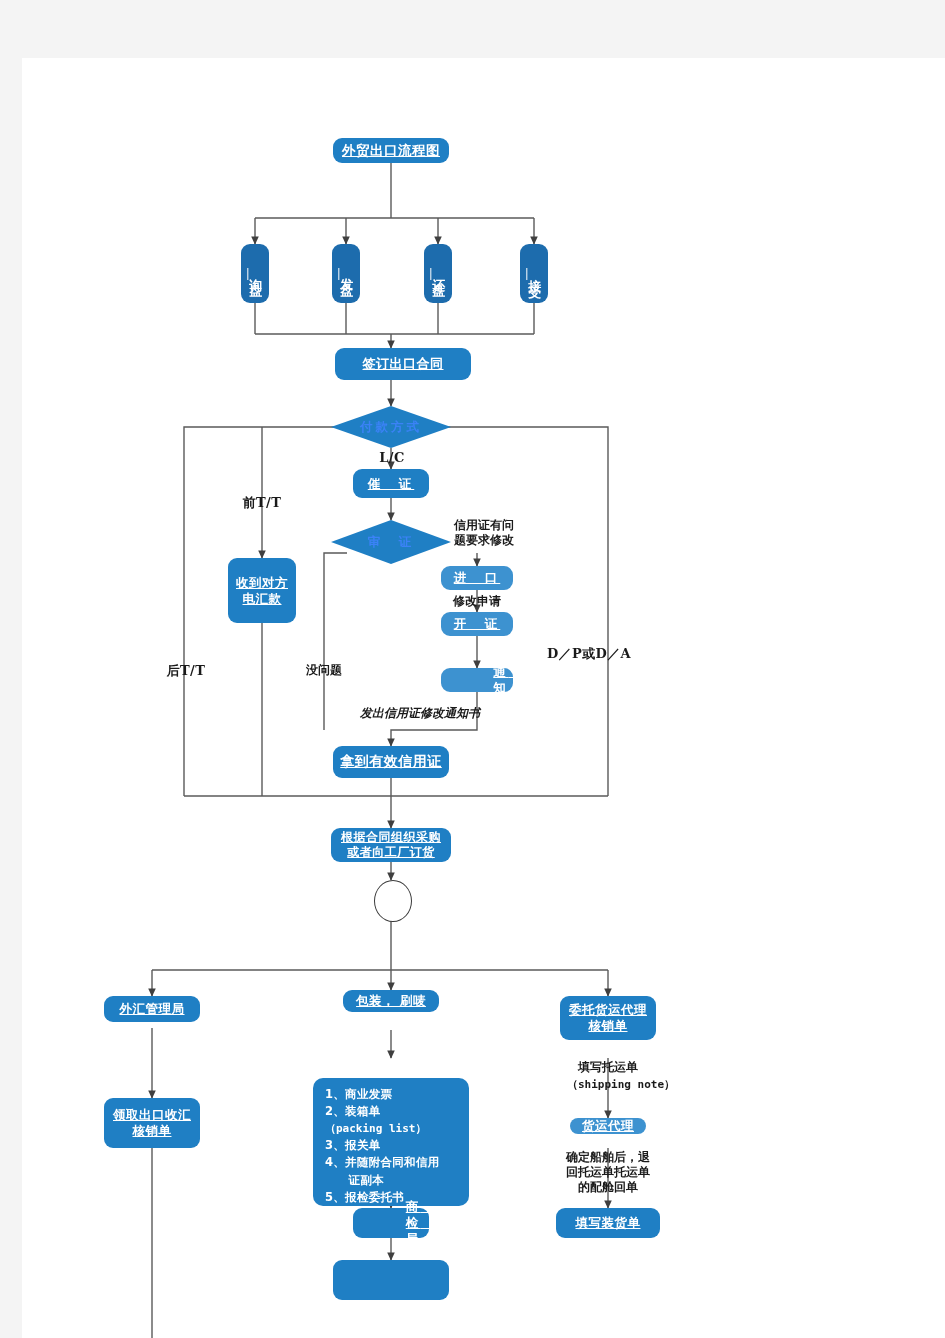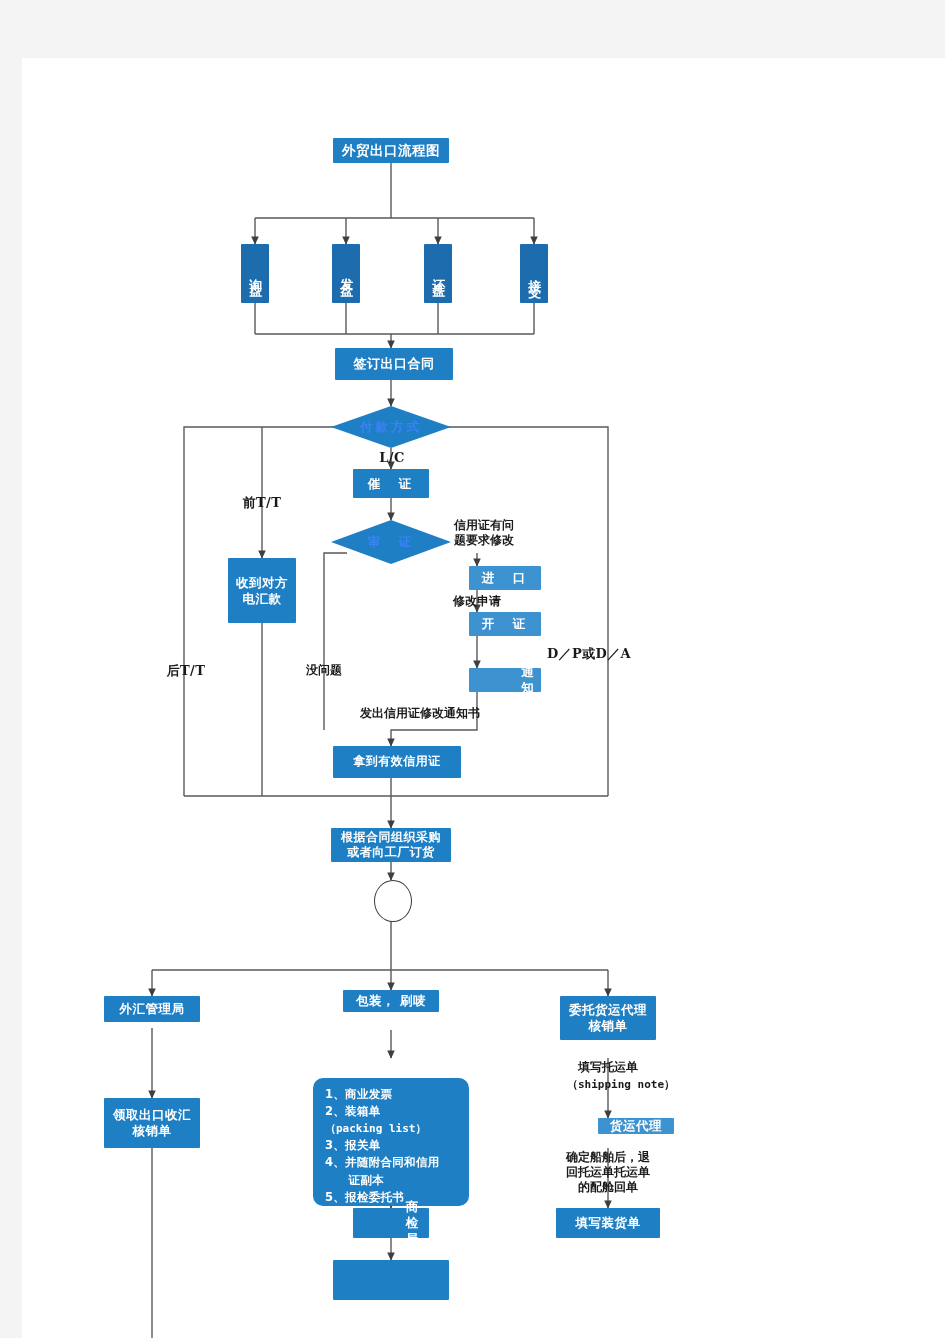--- a/index.html
+++ b/index.html
@@ -7,24 +7,24 @@
   body{width:945px;height:1338px;font-family:"DejaVu Sans","Liberation Sans",sans-serif;}
   #page{position:absolute;left:22px;top:58px;width:923px;height:1280px;background:#ffffff;overflow:hidden;}
   #canvas{position:absolute;left:0;top:0;width:923px;height:1280px;}
   svg.lines{position:absolute;left:0;top:0;width:923px;height:1280px;pointer-events:none;}
 
   .node{position:absolute;box-sizing:border-box;display:flex;align-items:center;
         justify-content:center;text-align:center;color:#ffffff;font-weight:bold;
         line-height:1.28;letter-spacing:.5px;}
 
   
-  .rr{border-radius:1px;}
+  .rr{border-radius:9px;text-decoration:underline;}
   .blue-mid{background:#1f7fc4;}
   .blue-dark{background:#1d6cad;}
-  .blue-light{background:#3d92d0;margin-left:28px;}
+  .blue-light{background:#3d92d0;}
 
   .title-node{font-size:13.5px;}
   .vert{writing-mode:vertical-rl;text-orientation:upright;font-size:13px;letter-spacing:6px;}
   .lbl{position:absolute;color:#1a1a1a;font-weight:bold;font-size:12px;
        line-height:1.25;text-align:center;white-space:pre;}
   .lbl-serif{font-family:"DejaVu Serif","Liberation Serif",serif;font-size:13px;letter-spacing:.4px;}
 
   
   .diamond{position:absolute;display:flex;align-items:center;justify-content:center;}
   .diamond .dshape{position:absolute;left:0;top:0;width:100%;height:100%;
@@ -118,21 +118,21 @@
     <div class="node rr blue-dark" style="left:310px;top:186px;width:28px;height:59px;">
       <span class="vert">发盘</span>
     </div>
     <div class="node rr blue-dark" style="left:402px;top:186px;width:28px;height:59px;">
       <span class="vert">还盘</span>
     </div>
     <div class="node rr blue-dark" style="left:498px;top:186px;width:28px;height:59px;">
       <span class="vert">接受</span>
     </div>
 
-    <div class="node rr blue-mid" style="left:313px;top:290px;width:118px;height:32px;font-size:13px;">签订出口合同</div>
+    <div class="node rr blue-mid" style="left:313px;top:290px;width:136px;height:32px;font-size:13px;">签订出口合同</div>
 
     <div class="diamond" style="left:309px;top:348px;width:120px;height:42px;">
       <div class="dshape"></div>
       <div class="dtext">付款方式</div>
     </div>
 
     <div class="lbl lbl-serif" style="left:208px;top:437px;width:64px;">前T/T</div>
     <div class="lbl lbl-serif" style="left:132px;top:605px;width:64px;">后T/T</div>
     <div class="lbl lbl-serif" style="left:340px;top:392px;width:60px;">L/C</div>
     <div class="lbl lbl-serif" style="left:512px;top:588px;width:110px;">D／P或D／A</div>
@@ -146,26 +146,26 @@
 
     <div class="lbl" style="left:432px;top:460px;width:112px;text-align:left;">信用证有问
 题要求修改</div>
     <div class="lbl" style="left:269px;top:605px;width:66px;">没问题</div>
 
     <div class="node rr blue-light" style="left:419px;top:508px;width:72px;height:24px;font-size:12.5px;letter-spacing:3px;">进　口</div>
     <div class="lbl" style="left:407px;top:536px;width:96px;">修改申请</div>
     <div class="node rr blue-light" style="left:419px;top:554px;width:72px;height:24px;font-size:12.5px;letter-spacing:3px;">开　证</div>
     <div class="node rr blue-light" style="left:419px;top:610px;width:72px;height:24px;font-size:12.5px;letter-spacing:3px;padding-left:48px;">通　知</div>
 
-    <div class="lbl" style="left:288px;top:648px;width:220px;">发出信用证修改通知书</div>
+    <div class="lbl" style="left:288px;top:648px;width:220px;font-style:italic;">发出信用证修改通知书</div>
 
     <div class="node rr blue-mid" style="left:206px;top:500px;width:68px;height:65px;font-size:12.5px;white-space:pre;">收到对方
 电汇款</div>
 
-    <div class="node rr blue-mid" style="left:311px;top:688px;width:128px;height:32px;font-size:12px;">拿到有效信用证</div>
+    <div class="node rr blue-mid" style="left:311px;top:688px;width:116px;height:32px;font-size:14px;">拿到有效信用证</div>
 
     <div class="node rr blue-mid" style="left:309px;top:770px;width:120px;height:34px;font-size:12px;white-space:pre;">根据合同组织采购
 或者向工厂订货</div>
 
     <div class="circle" style="left:352px;top:822px;width:36px;height:40px;"></div>
 
     <div class="node rr blue-mid" style="left:321px;top:932px;width:96px;height:22px;font-size:12.5px;">包装，  刷唛</div>
 
     <div class="doclist" style="left:291px;top:1000px;width:156px;height:128px;">
       <div>1、商业发票</div>

